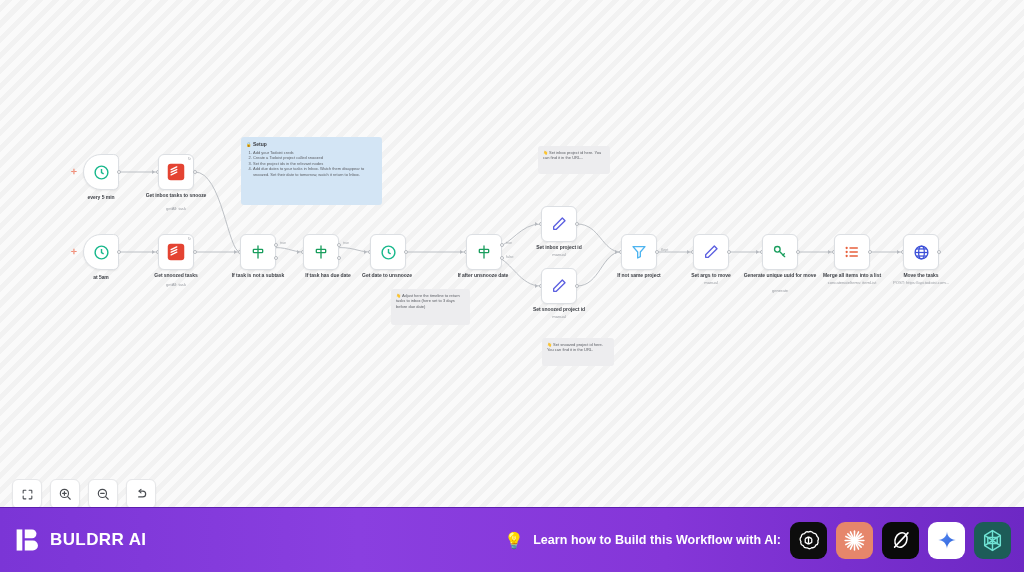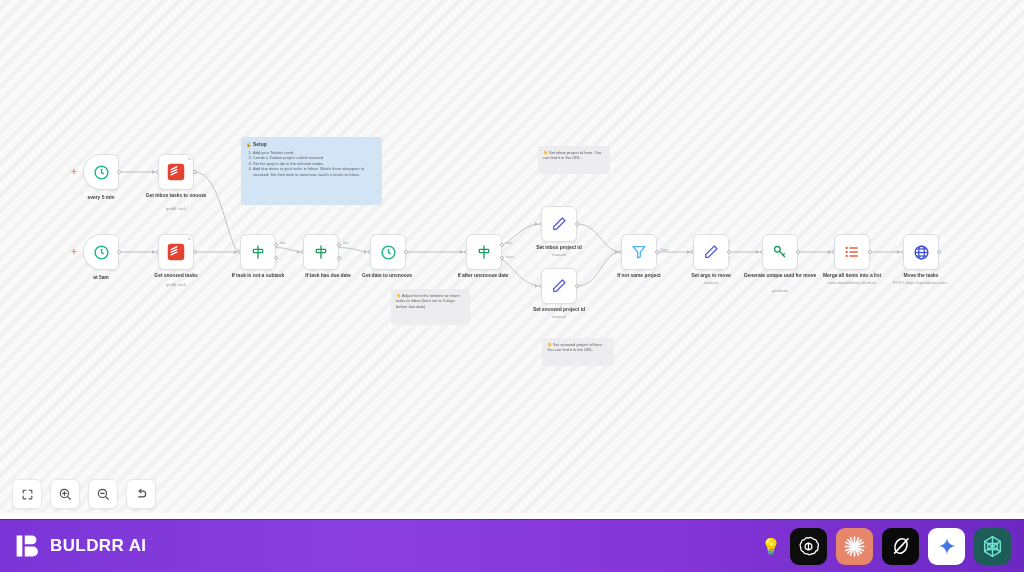--- a/index.html
+++ b/index.html
@@ -113,21 +113,21 @@
     width: 30px; height: 30px; background: #ffffff;
     border: 1px solid #e6e7e9; border-radius: 6px;
     display: flex; align-items: center; justify-content: center;
     box-shadow: 0 1px 2px rgba(0,0,0,.06);
     cursor: pointer;
   }
   .tb-btn svg { display:block; }
 
   
   #banner {
-    position: absolute; left: 0; bottom: 0; width: 1024px; height: 53px;
+    position: absolute; left: 0; bottom: 0; width: 1024px; height: 65px;
     background: linear-gradient(90deg, #7b35d6 0%, #8a3fe0 35%, #8536d8 65%, #6d28c4 100%);
     display: flex; align-items: center;
     border-top: 1px solid #5c1fae;
   }
   #brand { display: flex; align-items: center; gap: 9px; margin-left: 15px; }
   #brand-name {
     color: #ffffff; font-size: 17px; font-weight: 700; letter-spacing: .4px;
   }
   #cta {
     margin-left: auto; display: flex; align-items: center; gap: 9px; margin-right: 13px;
@@ -452,20 +452,21 @@
       <svg width="26" height="26" viewBox="0 0 32 32">
         <rect x="2" y="3" width="7" height="26" fill="#ffffff"></rect>
         <path d="M12 3h9a5.4 5.4 0 010 10.8h-9z" fill="#ffffff"></path>
         <path d="M12 16.5h10a6.2 6.2 0 010 12.5H12z" fill="#ffffff"></path>
       </svg>
       <span id="brand-name">BULDRR AI</span>
     </div>
 
     <div id="cta">
       <span style="font-size:16px;">💡</span>
+      <span id="cta-text">Learn how to Build this Workflow with AI:</span>
 
       <div class="ai-icon" style="background:#0d0d0d;">
         <svg width="23" height="23" viewBox="0 0 24 24" fill="none" stroke="#ffffff" stroke-width="1.35" stroke-linejoin="round">
           <path d="M12 3.2c1.7-1.1 4-0.6 5.1 1.1 1.9-0.1 3.6 1.4 3.7 3.3 1.5 1.1 1.9 3.2 0.9 4.8 0.6 1.8-0.3 3.8-2.1 4.5-0.5 1.8-2.4 2.9-4.2 2.5-1.3 1.3-3.4 1.4-4.8 0.2-1.8 0.4-3.6-0.6-4.2-2.3-1.8-0.6-2.8-2.5-2.3-4.3-1.2-1.4-1.1-3.6 0.3-4.8 0.1-1.9 1.7-3.4 3.6-3.4C8.8 3 10.5 2.5 12 3.2z"></path>
           <path d="M12 8.2v7.6M12 8.2l3.4 1.9M12 8.2L8.6 10.1M15.4 10.1v3.8L12 15.8M8.6 10.1v3.8L12 15.8"></path>
         </svg>
       </div>
 
       <div class="ai-icon" style="background:#e6866b;">
         <svg width="25" height="25" viewBox="0 0 24 24" stroke="#ffffff" stroke-width="1.5" stroke-linecap="round">

